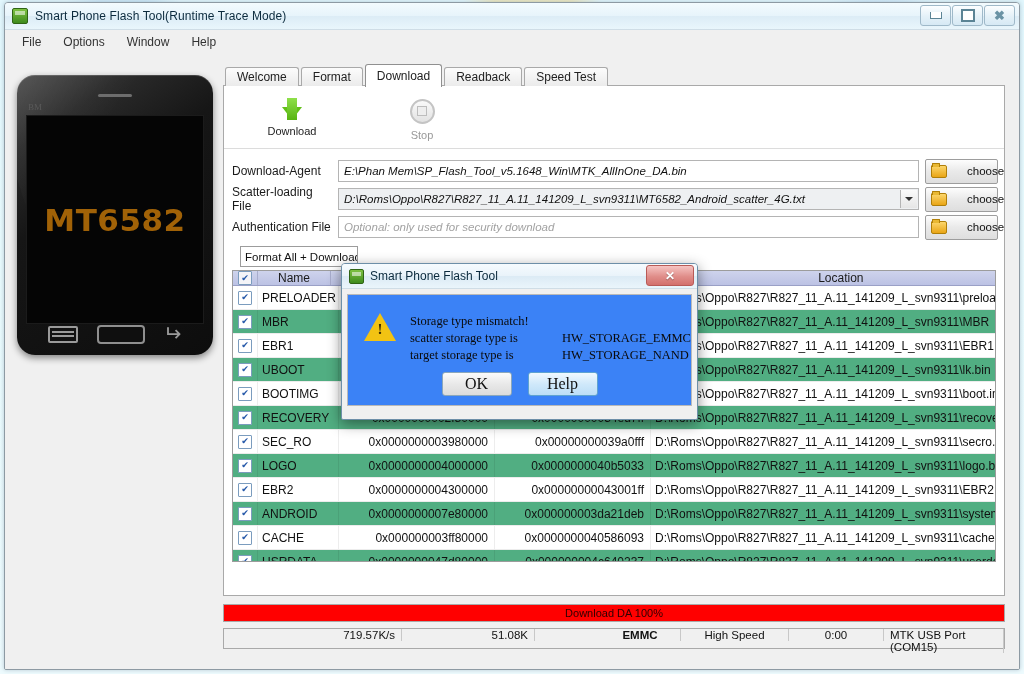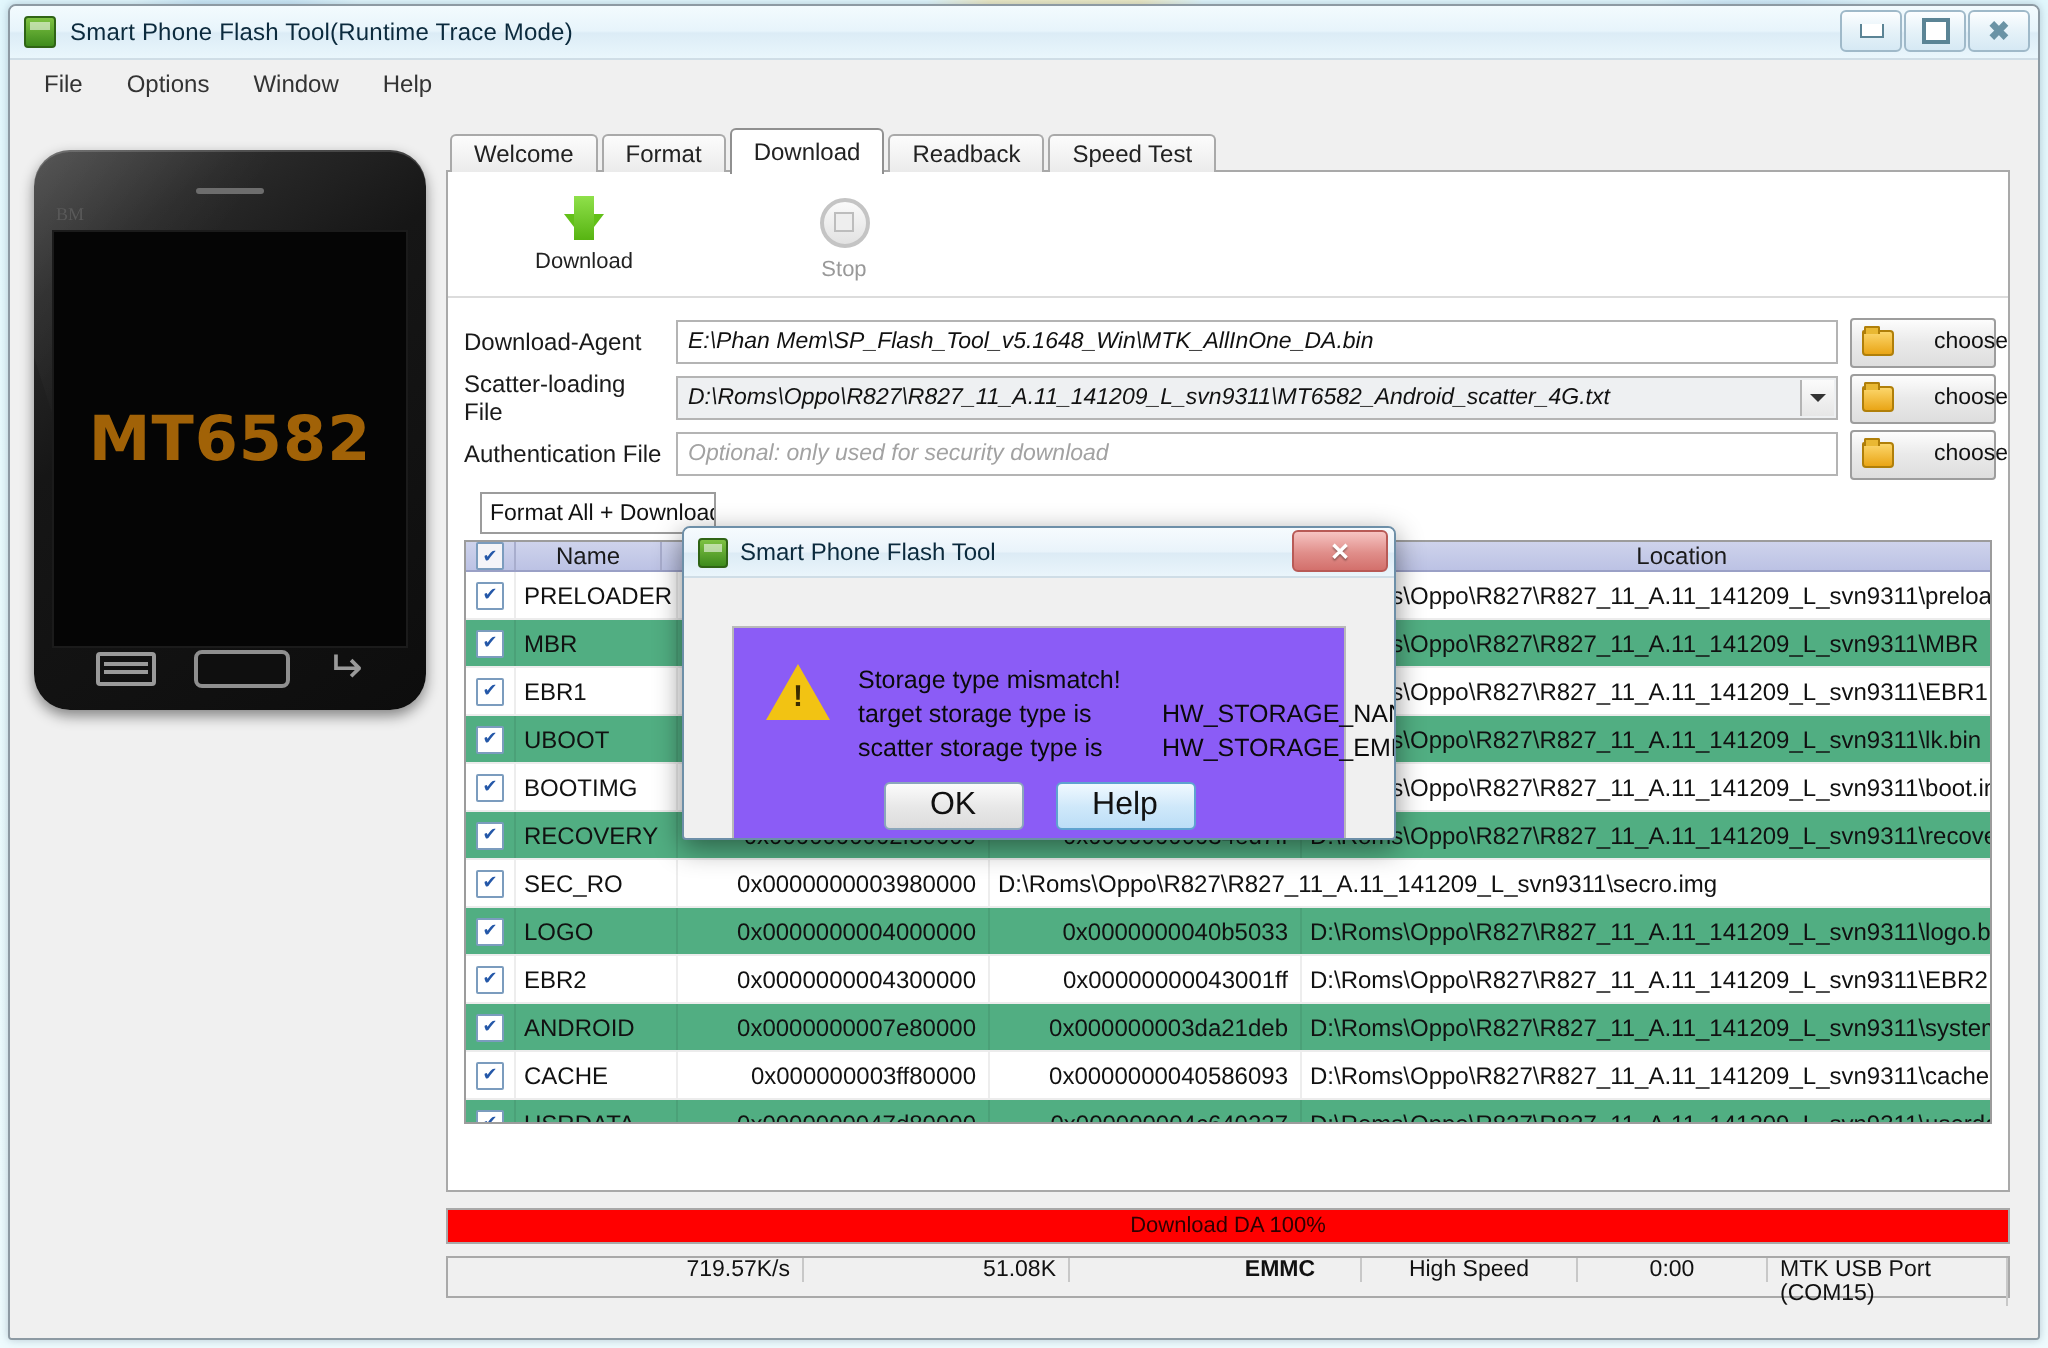--- a/index.html
+++ b/index.html
@@ -213,22 +213,23 @@
   }
   .dlg-icon:after{content:"";position:absolute;left:2px;top:2px;right:2px;height:4px;background:rgba(255,255,255,.55);}
   .dlg-title-text{font-size:12px;color:#0b2a3d;}
   .dlg-close{
     position:absolute;right:3px;top:1px;width:46px;height:19px;border-radius:3px;
     background:linear-gradient(180deg,#f6c4c2,#e08e8a 55%,#d3706c);
     border:1px solid #b85a56;display:flex;align-items:center;justify-content:center;
     color:#fff;font-size:12px;font-weight:bold;text-shadow:0 1px 1px rgba(0,0,0,.35);
   }
   .dlg-body{
-    margin:24px;height:110px;background:#8b5cf6;border:1px solid #b9b9b9;
+    margin:5px;height:110px;background:#3b82f6;border:1px solid #b9b9b9;
     position:relative;
+    font-family:Liberation Serif, serif;
   }
   .warn-ico{
     position:absolute;left:16px;top:18px;width:0;height:0;
     border-left:16px solid transparent;border-right:16px solid transparent;border-bottom:28px solid #f2c313;
   }
   .warn-ico:after{
     content:"!";position:absolute;left:-3px;top:9px;width:6px;
     text-align:center;font-size:15px;font-weight:bold;color:#3a2c00;line-height:1;
   }
   .msg{position:absolute;left:62px;top:18px;right:8px;}
@@ -413,20 +414,21 @@
                   <div class="td c-begin">0x0000000002f80000</div>
                   <div class="td c-end">0x00000000034ed7ff</div>
                   <div class="td c-loc">D:\Roms\Oppo\R827\R827_11_A.11_141209_L_svn9311\recovery.img</div>
                 </div>
                 <div class="trow">
                   <div class="td c-chk">
                     <span class="cbx"></span>
                   </div>
                   <div class="td c-name">SEC_RO</div>
                   <div class="td c-begin">0x0000000003980000</div>
+                  <div class="td c-end">0x00000000039a0fff</div>
                   <div class="td c-loc">D:\Roms\Oppo\R827\R827_11_A.11_141209_L_svn9311\secro.img</div>
                 </div>
                 <div class="trow alt">
                   <div class="td c-chk">
                     <span class="cbx"></span>
                   </div>
                   <div class="td c-name">LOGO</div>
                   <div class="td c-begin">0x0000000004000000</div>
                   <div class="td c-end">0x0000000040b5033</div>
                   <div class="td c-loc">D:\Roms\Oppo\R827\R827_11_A.11_141209_L_svn9311\logo.bin</div>
@@ -495,26 +497,26 @@
     <div class="dlg-title">
       <div class="dlg-icon"></div>
       <div class="dlg-title-text">Smart Phone Flash Tool</div>
       <div class="dlg-close">✕</div>
     </div>
     <div class="dlg-body">
       <div class="warn-ico"></div>
       <div class="msg">
         <div class="msg-line">Storage type mismatch!</div>
         <div class="msg-line">
+          <span class="msg-label">scatter storage type is</span>
+          <span class="msg-value">HW_STORAGE_EMMC</span>
+        </div>
+        <div class="msg-line">
           <span class="msg-label">target storage type is</span>
           <span class="msg-value">HW_STORAGE_NAND</span>
-        </div>
-        <div class="msg-line">
-          <span class="msg-label">scatter storage type is</span>
-          <span class="msg-value">HW_STORAGE_EMMC</span>
         </div>
       </div>
       <div class="dlg-btns">
         <div class="dbtn">OK</div>
         <div class="dbtn help">Help</div>
       </div>
     </div>
   </div>
 
 </div>

